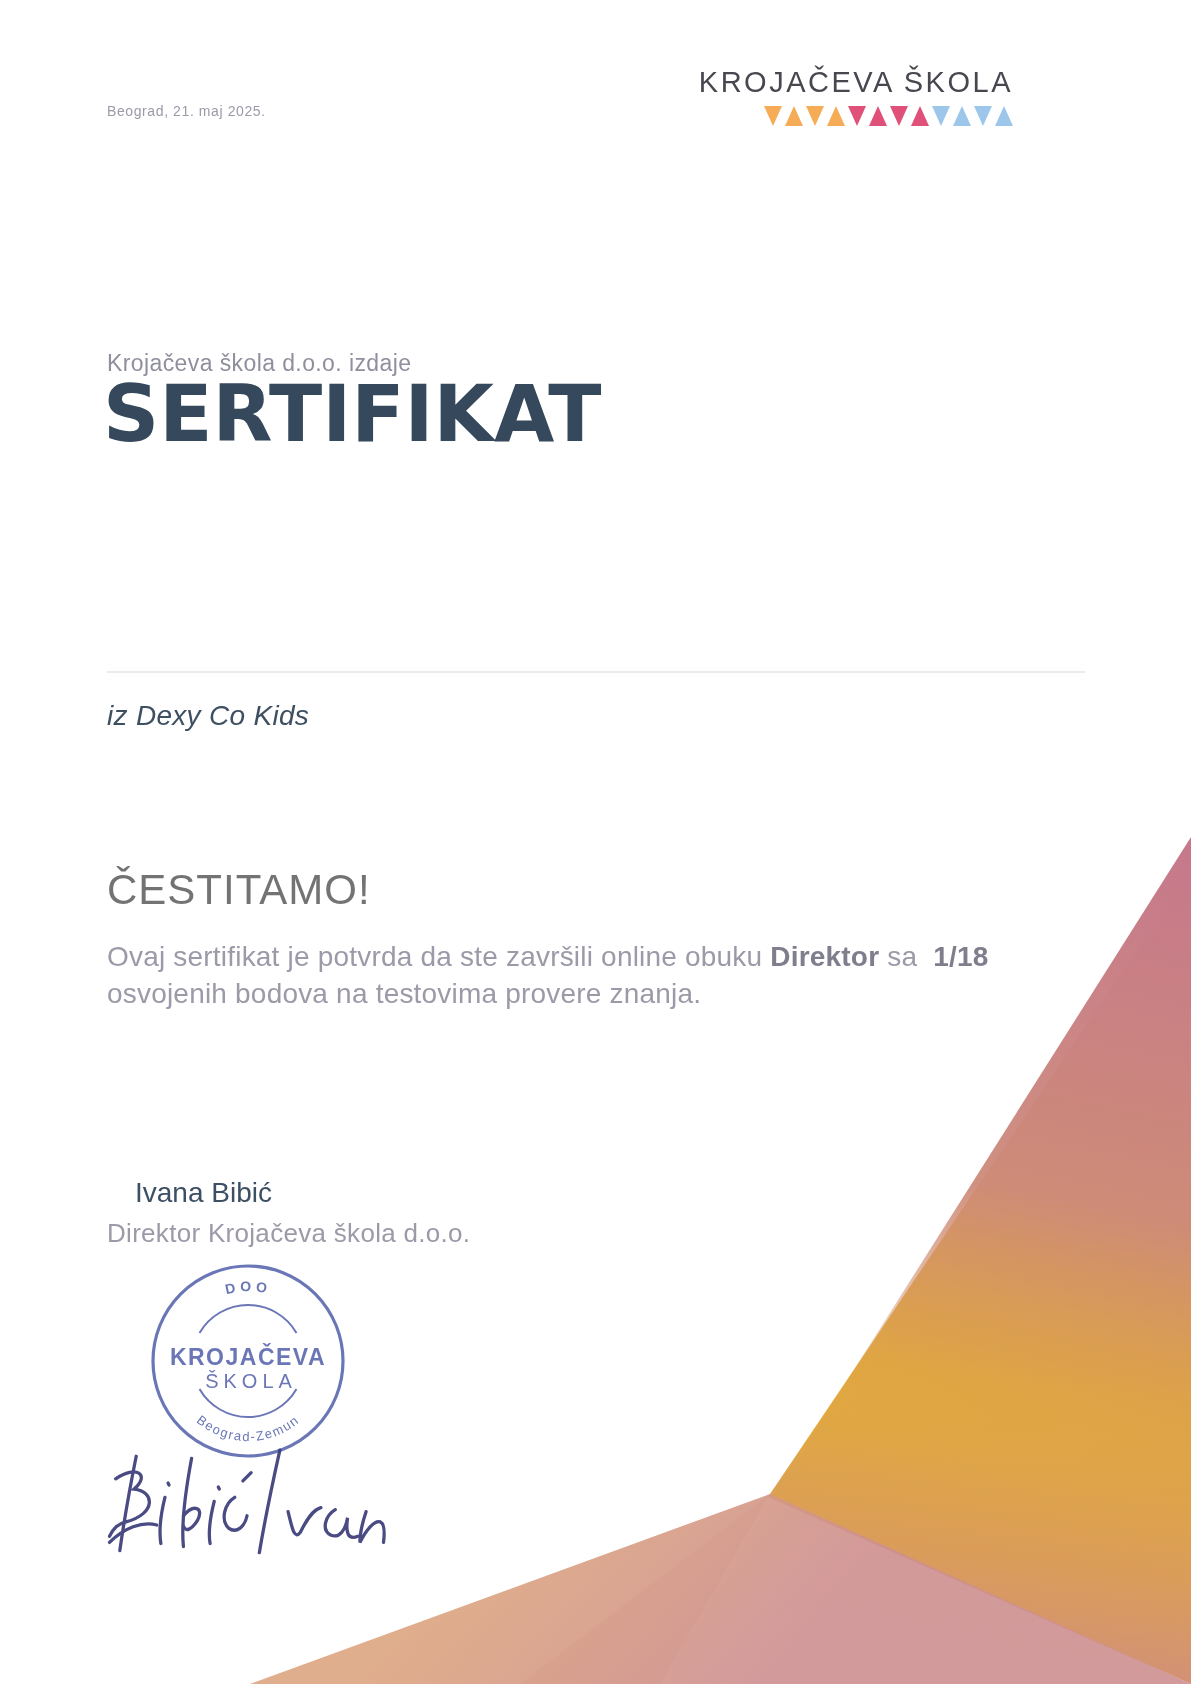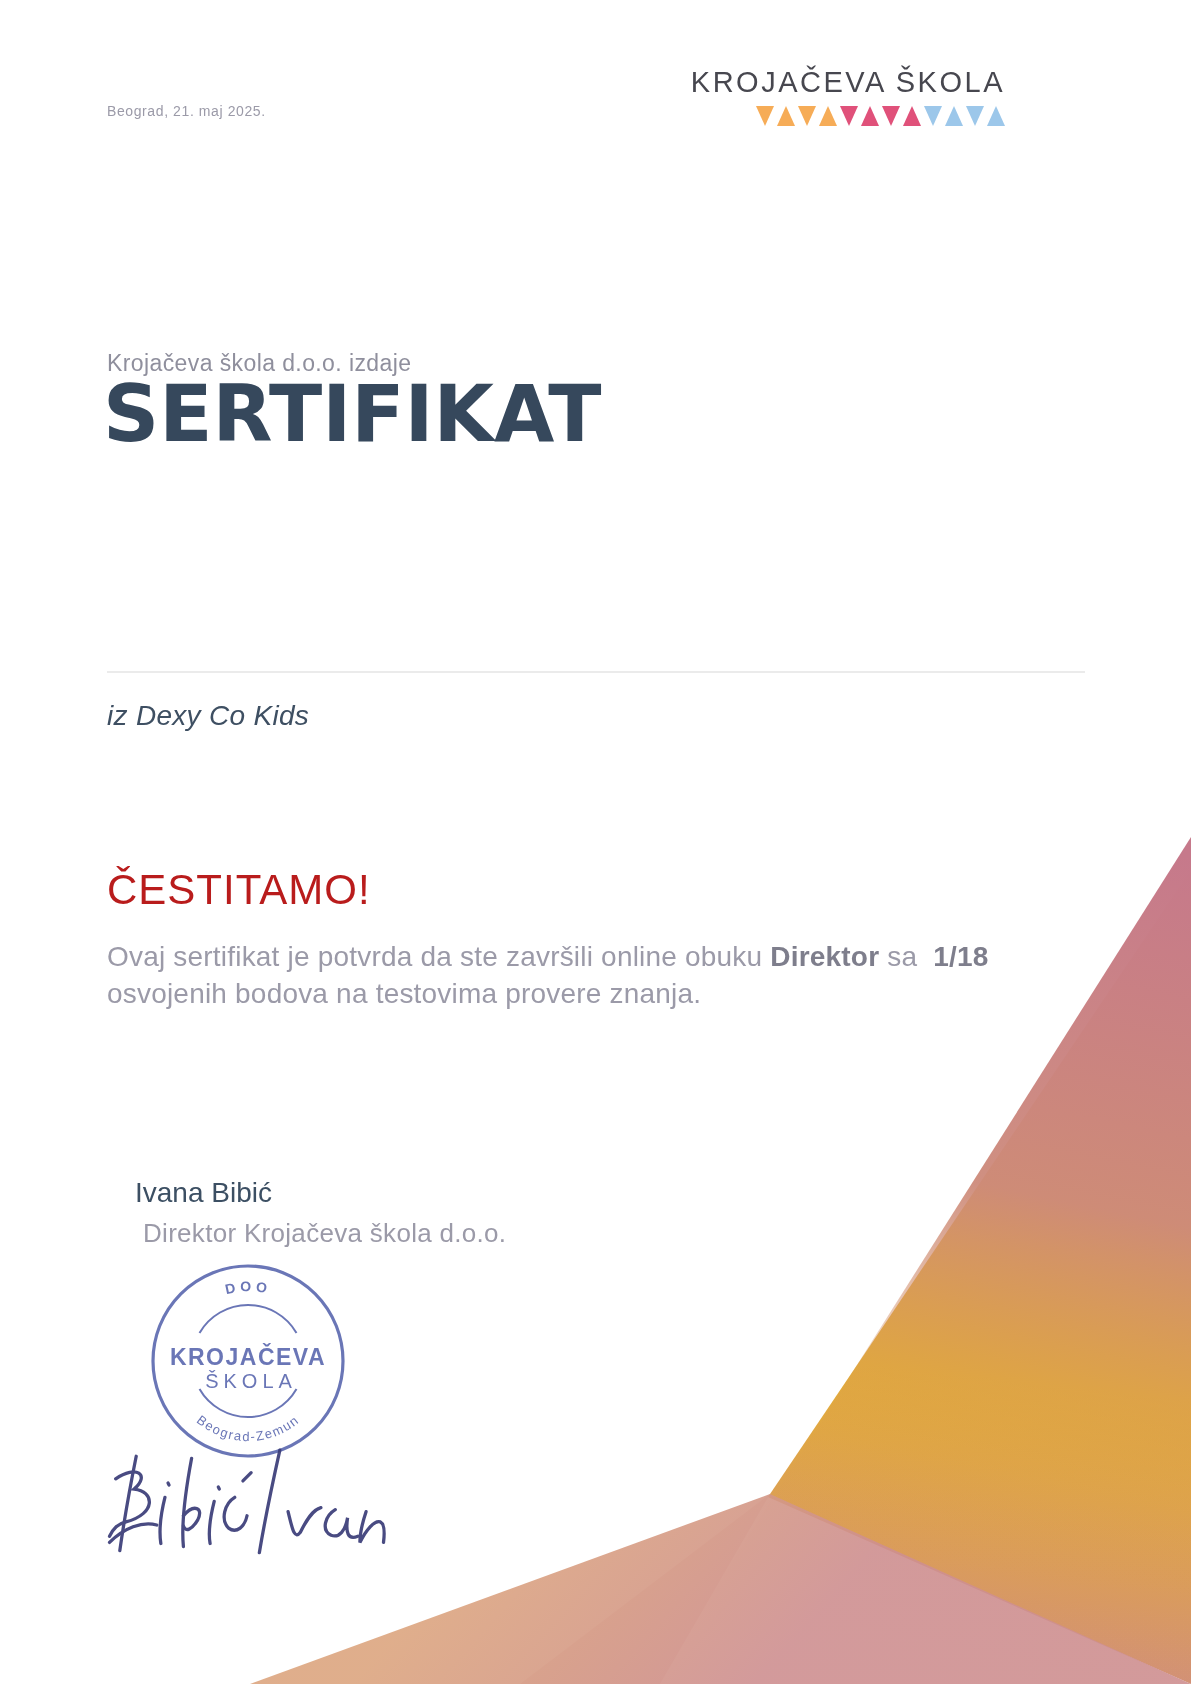--- a/index.html
+++ b/index.html
@@ -3,42 +3,42 @@
 <meta charset="utf-8">
 <style>
   html,body{margin:0;padding:0;background:#fff;}
   .page{
     position:relative;width:1191px;height:1684px;overflow:hidden;background:#ffffff;
     font-family:"Liberation Sans",sans-serif;
   }
   .abs{position:absolute;}
   
   .date{left:107px;top:103px;font-size:14px;color:#9b9aa8;letter-spacing:.6px;}
-  .logo{right:186px;top:66px;text-align:left;}
+  .logo{right:178px;top:66px;text-align:left;}
   .logo-text{font-size:29px;color:#47474f;letter-spacing:2.5px;white-space:nowrap;}
   .tri-strip{display:flex;gap:3px;justify-content:flex-end;margin-top:7px;align-items:flex-start;}
   .tri{width:0;height:0;border-left:9px solid transparent;border-right:9px solid transparent;}
   .tri-down{border-top:20px solid var(--c);}
   .tri-up{border-bottom:20px solid var(--c);align-self:flex-start;}
   
   .issuer{left:107px;top:350px;font-size:23px;color:#8f8f9d;letter-spacing:.4px;}
   .title{left:103px;top:374px;font-size:78px;line-height:1.05;font-weight:bold;
          font-family:"DejaVu Sans",sans-serif;color:#36485c;letter-spacing:0px;}
   
   .name{left:107px;top:586px;font-size:62px;color:#3a4d63;
         font-family:"DejaVu Serif",serif;font-style:italic;letter-spacing:2px;}
   .name-line{left:107px;top:671px;width:978px;height:2px;background:#ebebeb;}
   .company{left:107px;top:700px;font-size:28px;font-style:italic;color:#3e4f62;letter-spacing:.3px;text-align:right;}
   
-  .congrats-h{left:107px;top:866px;font-size:42px;color:#b91c1c;letter-spacing:1px;}
+  .congrats-h{left:107px;top:866px;font-size:42px;color:#737373;letter-spacing:1px;}
   .body-text{left:107px;top:938px;width:1015px;font-size:28px;line-height:37px;color:#9b9aa8;letter-spacing:.2px;}
   .body-text b{color:#7e7e8c;font-weight:bold;}
   
   .signer-name{left:107px;top:1177px;font-size:28px;color:#3c4f63;margin-left:28px;}
-  .signer-role{left:107px;top:1218px;font-size:26px;color:#9b9aa8;letter-spacing:.3px;margin-left:36px;}
+  .signer-role{left:107px;top:1218px;font-size:26px;color:#9b9aa8;letter-spacing:.3px;}
   
   .stamp{left:148px;top:1261px;}
   .signature{left:106px;top:1446px;}
   .decor{left:0;top:0;pointer-events:none;}
 </style>
 </head>
 <body>
 
 <div class="page">
 

